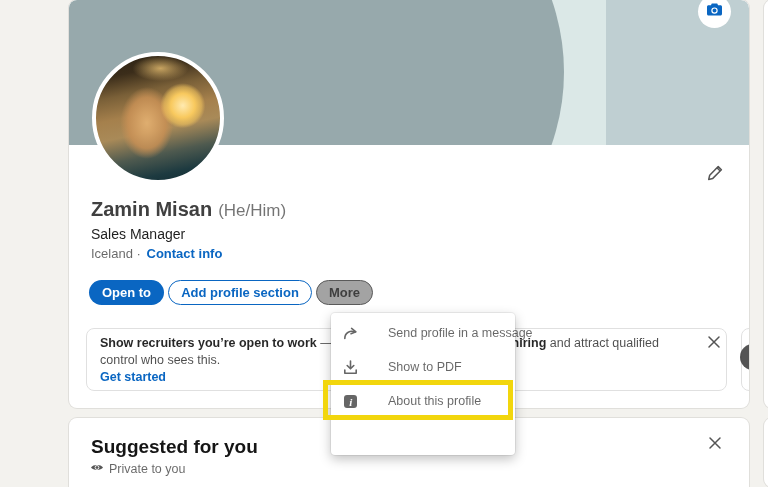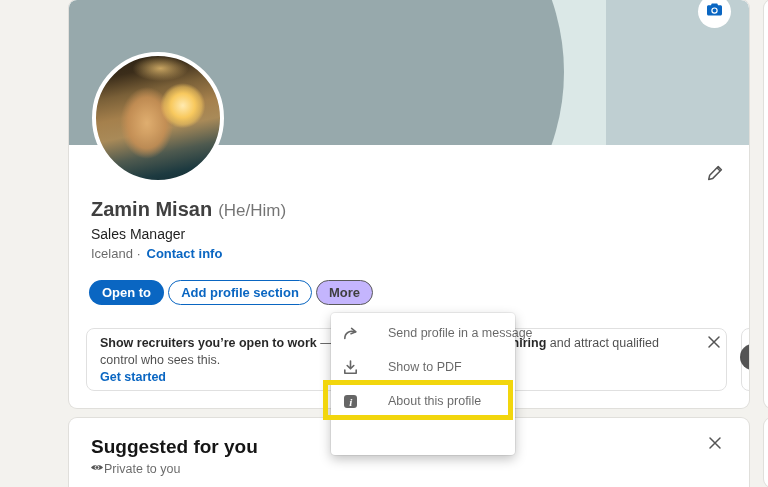--- a/index.html
+++ b/index.html
@@ -42,41 +42,41 @@
   .pronouns { font-size:17px; color:rgba(0,0,0,0.55); margin-left:6px; }
   .headline { position:absolute; left:22px; top:226px; font-size:14px; color:#1f1f1f; }
   .location-row { position:absolute; left:22px; top:246px; font-size:13px; color:rgba(0,0,0,0.6); }
   .contact-link { color:#0a66c2; font-weight:700; cursor:pointer; margin-left:2px; }
 
   .buttons-row { position:absolute; left:20px; top:280px; display:flex; gap:4px; }
   .pill { height:25px; border-radius:13px; font-size:13px; font-weight:700;
           display:flex; align-items:center; justify-content:center; cursor:pointer; }
   .btn-primary { width:75px; background:#0a66c2; color:#fff; border:none; }
   .btn-outline-blue { width:144px; background:#fff; color:#0a66c2; border:1.5px solid #0a66c2; }
-  .btn-more { width:57px; background:#c4b5fd; color:#3f3f3f; border:1.5px solid #5a5a5a; }
+  .btn-more { width:57px; background:#a3a3a3; color:#3f3f3f; border:1.5px solid #5a5a5a; }
 
   
   .banner-row { position:absolute; left:17px; top:328px; width:663px; height:63px; }
   .banner-card { position:absolute; left:0; top:0; width:641px; height:63px; background:#fff;
                  border:1px solid #e0e0e0; border-radius:8px; }
   .banner-text { position:absolute; left:13px; top:6px; font-size:12.5px; line-height:17px; color:rgba(0,0,0,0.7); }
   .banner-text b { color:rgba(0,0,0,0.85); }
   .get-started { color:#0a66c2; font-weight:700; cursor:pointer; }
   .hiring-frag { position:absolute; left:319px; top:7px; font-size:12.5px; white-space:nowrap; color:rgba(0,0,0,0.7); }
   .hiring-frag b { color:rgba(0,0,0,0.85); }
   .banner-close { position:absolute; left:619px; top:5px; width:16px; height:16px; cursor:pointer; }
   .banner-sliver { position:absolute; left:655px; top:0; width:12px; height:63px; background:#fff;
                    border:1px solid #e0e0e0; border-radius:8px 0 0 8px; }
   .next-btn { position:absolute; left:654px; top:16px; width:26px; height:26px; border-radius:50%;
               background:rgba(54,54,54,0.85); display:flex; align-items:center; justify-content:center; cursor:pointer; }
 
   
   .suggested-card { left:69px; top:418px; width:680px; height:80px; }
   .suggested-title { position:absolute; left:22px; top:18px; font-size:19px; font-weight:700; color:#151515; }
-  .privacy-row { position:absolute; left:21px; top:44px; display:flex; align-items:flex-end; 
+  .privacy-row { position:absolute; left:21px; top:44px; display:flex; align-items:flex-end; gap:5px;
                  font-size:12.5px; color:rgba(0,0,0,0.6); }
   .suggested-close { position:absolute; left:638px; top:17px; width:16px; height:16px; cursor:pointer; }
 
   
   .rail-top { left:764px; top:0; width:10px; height:408px; border-radius:8px 0 0 8px; }
   .rail-bottom { left:764px; top:418px; width:10px; height:69px; border-radius:8px 0 0 8px; }
 
   
   .dropdown { position:absolute; left:331px; top:313px; width:184px; height:142px; background:#fff;
               border-radius:4px; box-shadow:0 4px 12px rgba(0,0,0,0.25), 0 0 0 1px rgba(0,0,0,0.06);

